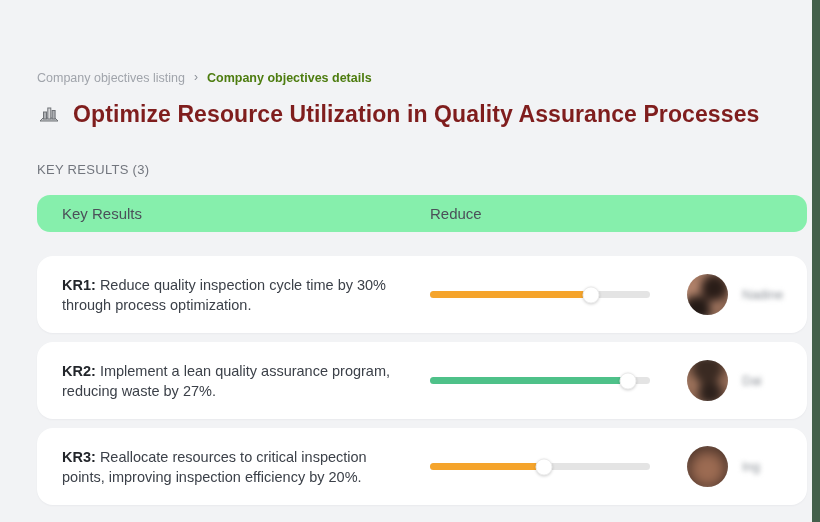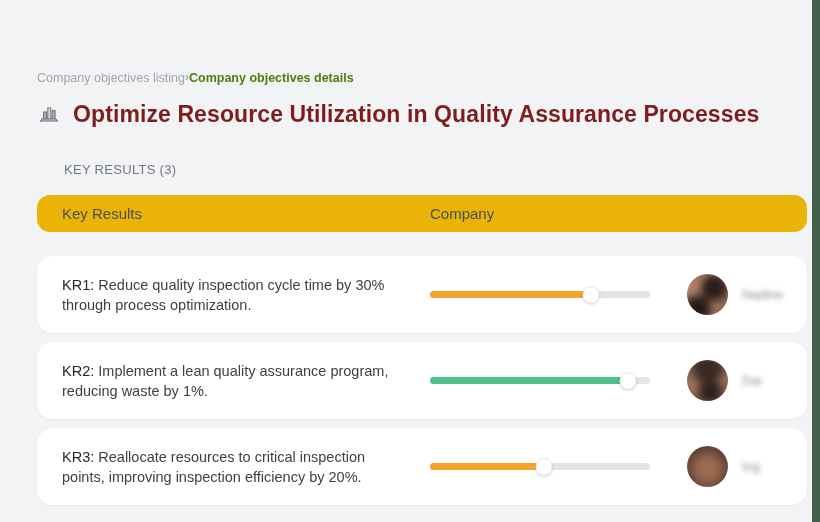--- a/index.html
+++ b/index.html
@@ -11,51 +11,51 @@
     color: #3c4149;
   }
   .accent-strip {
     position: absolute; top: 0; right: 0;
     width: 8px; height: 522px;
     background: #44604b;
   }
   .content { padding: 71px 12px 0 37px; }
 
   
-  .breadcrumb { display: flex; font-size: 12.5px; }
+  .breadcrumb { display: flex; gap: 9px; font-size: 12.5px; }
   .crumb-link { color: #a0a4ab; cursor: pointer; }
   .crumb-sep { color: #8a8f97; font-size: 12px; transform: translateY(-1px); }
   .crumb-current { color: #4d7c0f; font-weight: 700; }
 
   
   .title-row { display: flex; align-items: center; gap: 12px; margin-top: 12px; height: 34px; white-space: nowrap; overflow: hidden; }
   .title-icon { width: 24px; height: 24px; flex: 0 0 auto; }
   .page-title { font-size: 23px; font-weight: 700; color: #7f1d1d; letter-spacing: 0.1px; }
 
   
-  .section-label { margin-top: 31px; font-size: 13px; color: #72767e; letter-spacing: 0.3px; margin-left: 27px; }
+  .section-label { margin-top: 31px; font-size: 13px; color: #72767e; letter-spacing: 0.3px; }
 
   
   .grid-cols { display: grid; grid-template-columns: 393px 257px 1fr; align-items: center; }
   .table-header {
     margin-top: 18px; height: 37px; width: 770px;
-    background: #eab308; border-radius: 13px;
+    background: #86efac; border-radius: 13px;
     font-size: 15px; color: #4b5059;
   }
   .table-header .col-1 { padding-left: 25px; }
 
   .rows { margin-top: 24px; width: 770px; }
   .kr-row {
     width: 100%; height: 77px; background: #ffffff;
     border-radius: 16px; margin-bottom: 9px;
     box-shadow: 0 1px 2px rgba(16,24,40,0.04);
     cursor: pointer;
   }
   .kr-text { padding-left: 25px; padding-right: 34px; font-size: 14.5px; line-height: 1.38; color: #3c4149; }
-  .kr-label { font-weight: 400; color: #23262b; }
+  .kr-label { font-weight: 700; color: #23262b; }
 
   
   .progress-cell { position: relative; }
   .progress-track {
     position: relative; width: 220px; height: 7px;
     background: #e4e4e4; border-radius: 4px;
   }
   .progress-fill { position: absolute; left: 0; top: 0; height: 7px; border-radius: 4px; }
   .progress-knob {
     position: absolute; top: 50%; transform: translate(-50%, -50%);
@@ -93,21 +93,21 @@
       <rect x="10.8" y="6" width="3" height="11" fill="#d7d8da" stroke="#6f7277" stroke-width="1"></rect>
       <rect x="15.1" y="8.5" width="3" height="8.5" fill="#aeb0b4" stroke="#6f7277" stroke-width="1"></rect>
     </svg>
     <span class="page-title">Optimize Resource Utilization in Quality Assurance Processes</span>
   </div>
 
   <div class="section-label">KEY RESULTS (3)</div>
 
   <div class="table-header grid-cols">
     <span class="col-1">Key Results</span>
-    <span>Company</span>
+    <span>Reduce</span>
   </div>
 
   <div class="rows">
 
     <div class="kr-row grid-cols">
       <div class="kr-text">
         <span class="kr-label">KR1:</span>
         <span>Reduce quality inspection cycle time by 30% through process optimization.</span>
       </div>
       <div class="progress-cell">
@@ -120,21 +120,21 @@
         <div class="avatar avatar-1">
             <div class="avatar-inner"></div>
           </div>
         <span class="owner-name">Nadine</span>
       </div>
     </div>
 
     <div class="kr-row grid-cols">
       <div class="kr-text">
         <span class="kr-label">KR2:</span>
-        <span>Implement a lean quality assurance program, reducing waste by 1%.</span>
+        <span>Implement a lean quality assurance program, reducing waste by 27%.</span>
       </div>
       <div class="progress-cell">
         <div class="progress-track">
           <div class="progress-fill" style="width: 90%; background: rgb(78, 193, 137);"></div>
           <div class="progress-knob" style="left: 90%;"></div>
         </div>
       </div>
       <div class="owner-cell">
         <div class="avatar avatar-2">
             <div class="avatar-inner"></div>

